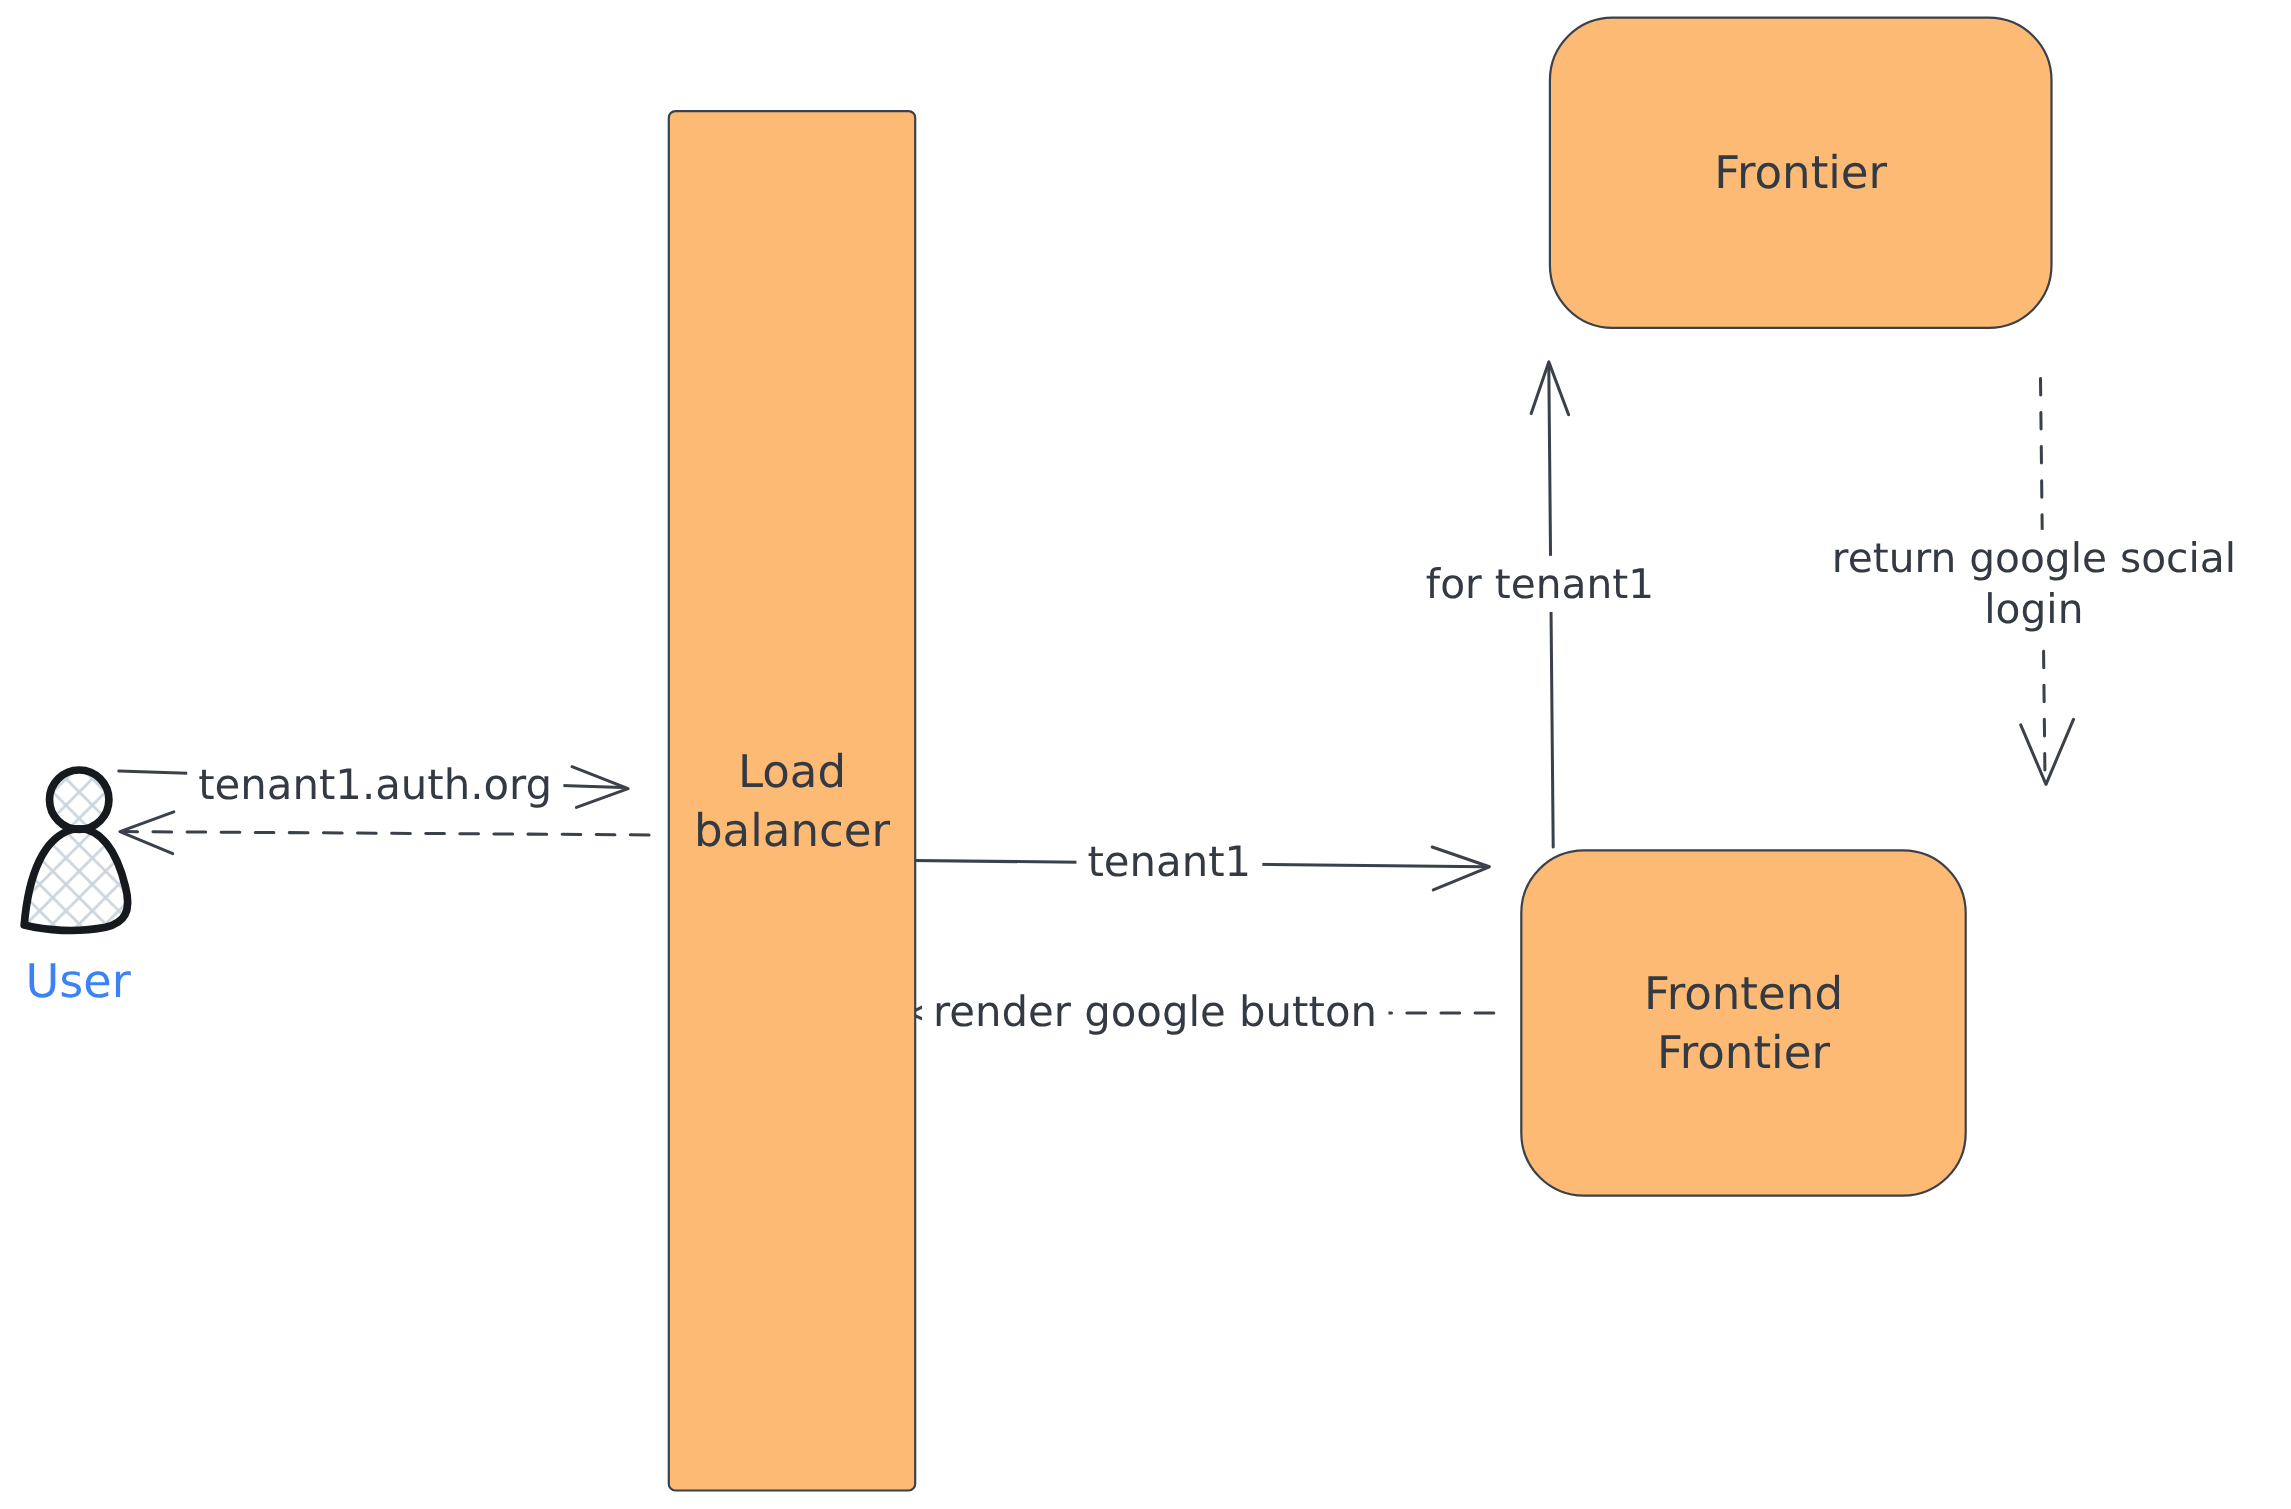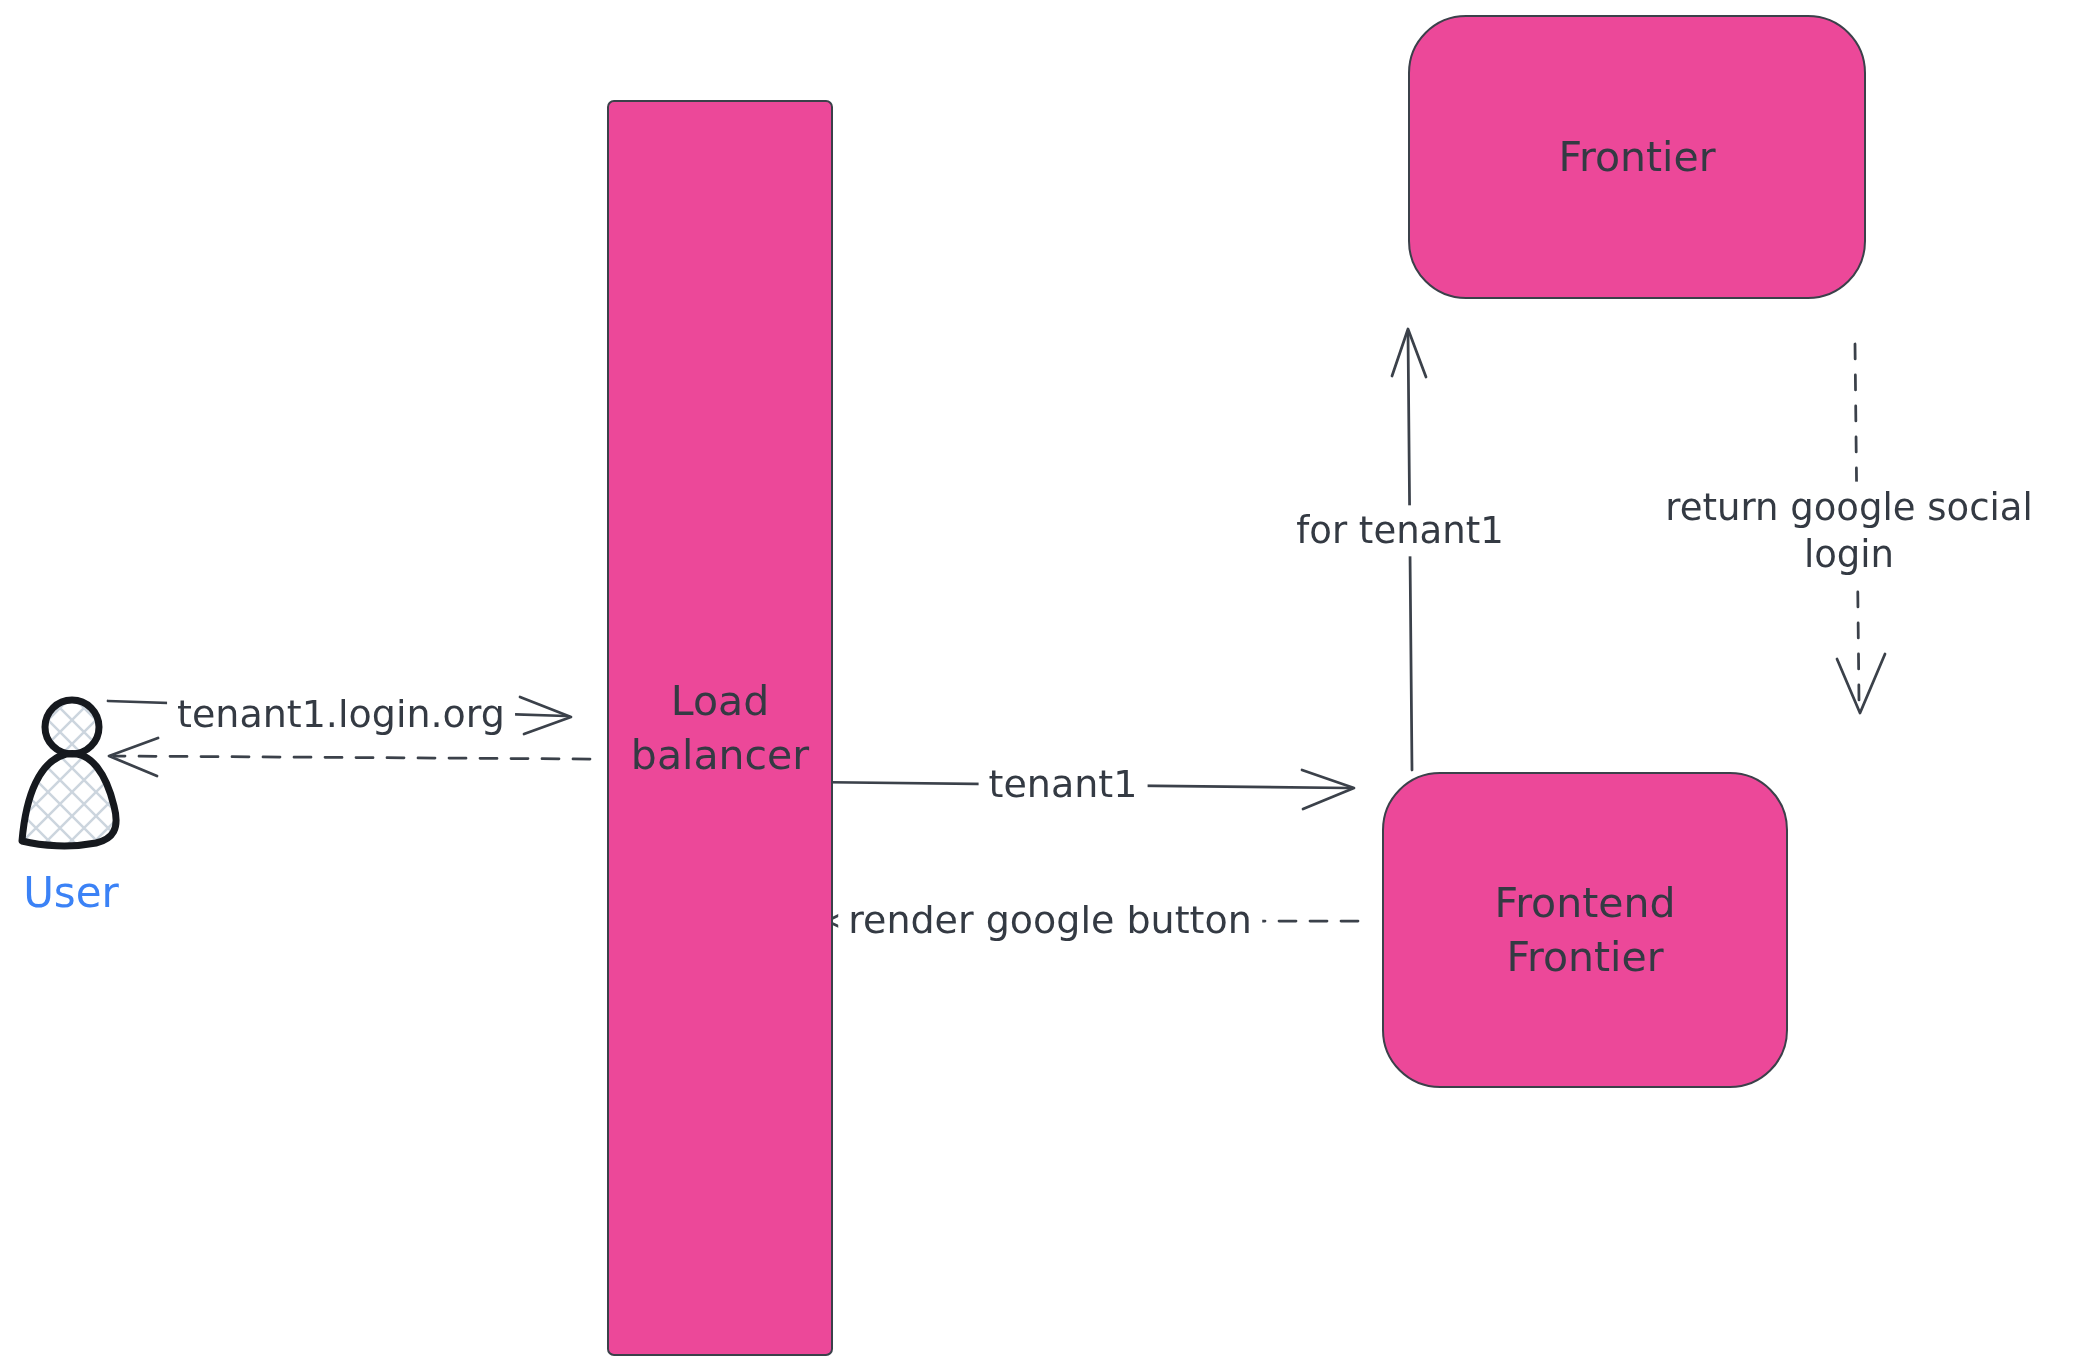--- a/index.html
+++ b/index.html
@@ -18,21 +18,21 @@
   }
   .svg-layer {
     position: absolute;
     inset: 0;
     width: 2083px;
     height: 1372px;
   }
   .node {
     position: absolute;
     border: 2.5px solid #3b414a;
-    background: #ec4899;
+    background: #fdba74;
     display: flex;
     align-items: center;
     justify-content: center;
     box-sizing: border-box;
   }
   .node-label {
     font-size: 41px;
     line-height: 1.32;
     text-align: center;
     color: #343a43;
@@ -138,21 +138,21 @@
     <div class="node-label">Frontier</div>
   </div>
 
   <div class="node node-fm">
     <div class="node-label">
       <div>Frontend</div>
       <div>Frontier</div>
     </div>
   </div>
 
-  <div class="edge-label lbl-user-lb">tenant1.login.org</div>
+  <div class="edge-label lbl-user-lb">tenant1.auth.org</div>
 
   <div class="edge-label lbl-lb-fm">tenant1</div>
 
   <div class="edge-label lbl-fm-lb">render google button</div>
 
   <div class="edge-label two-line lbl-fm-front">
     <div>for tenant1</div>
   </div>
 
   <div class="edge-label two-line lbl-front-fm">

